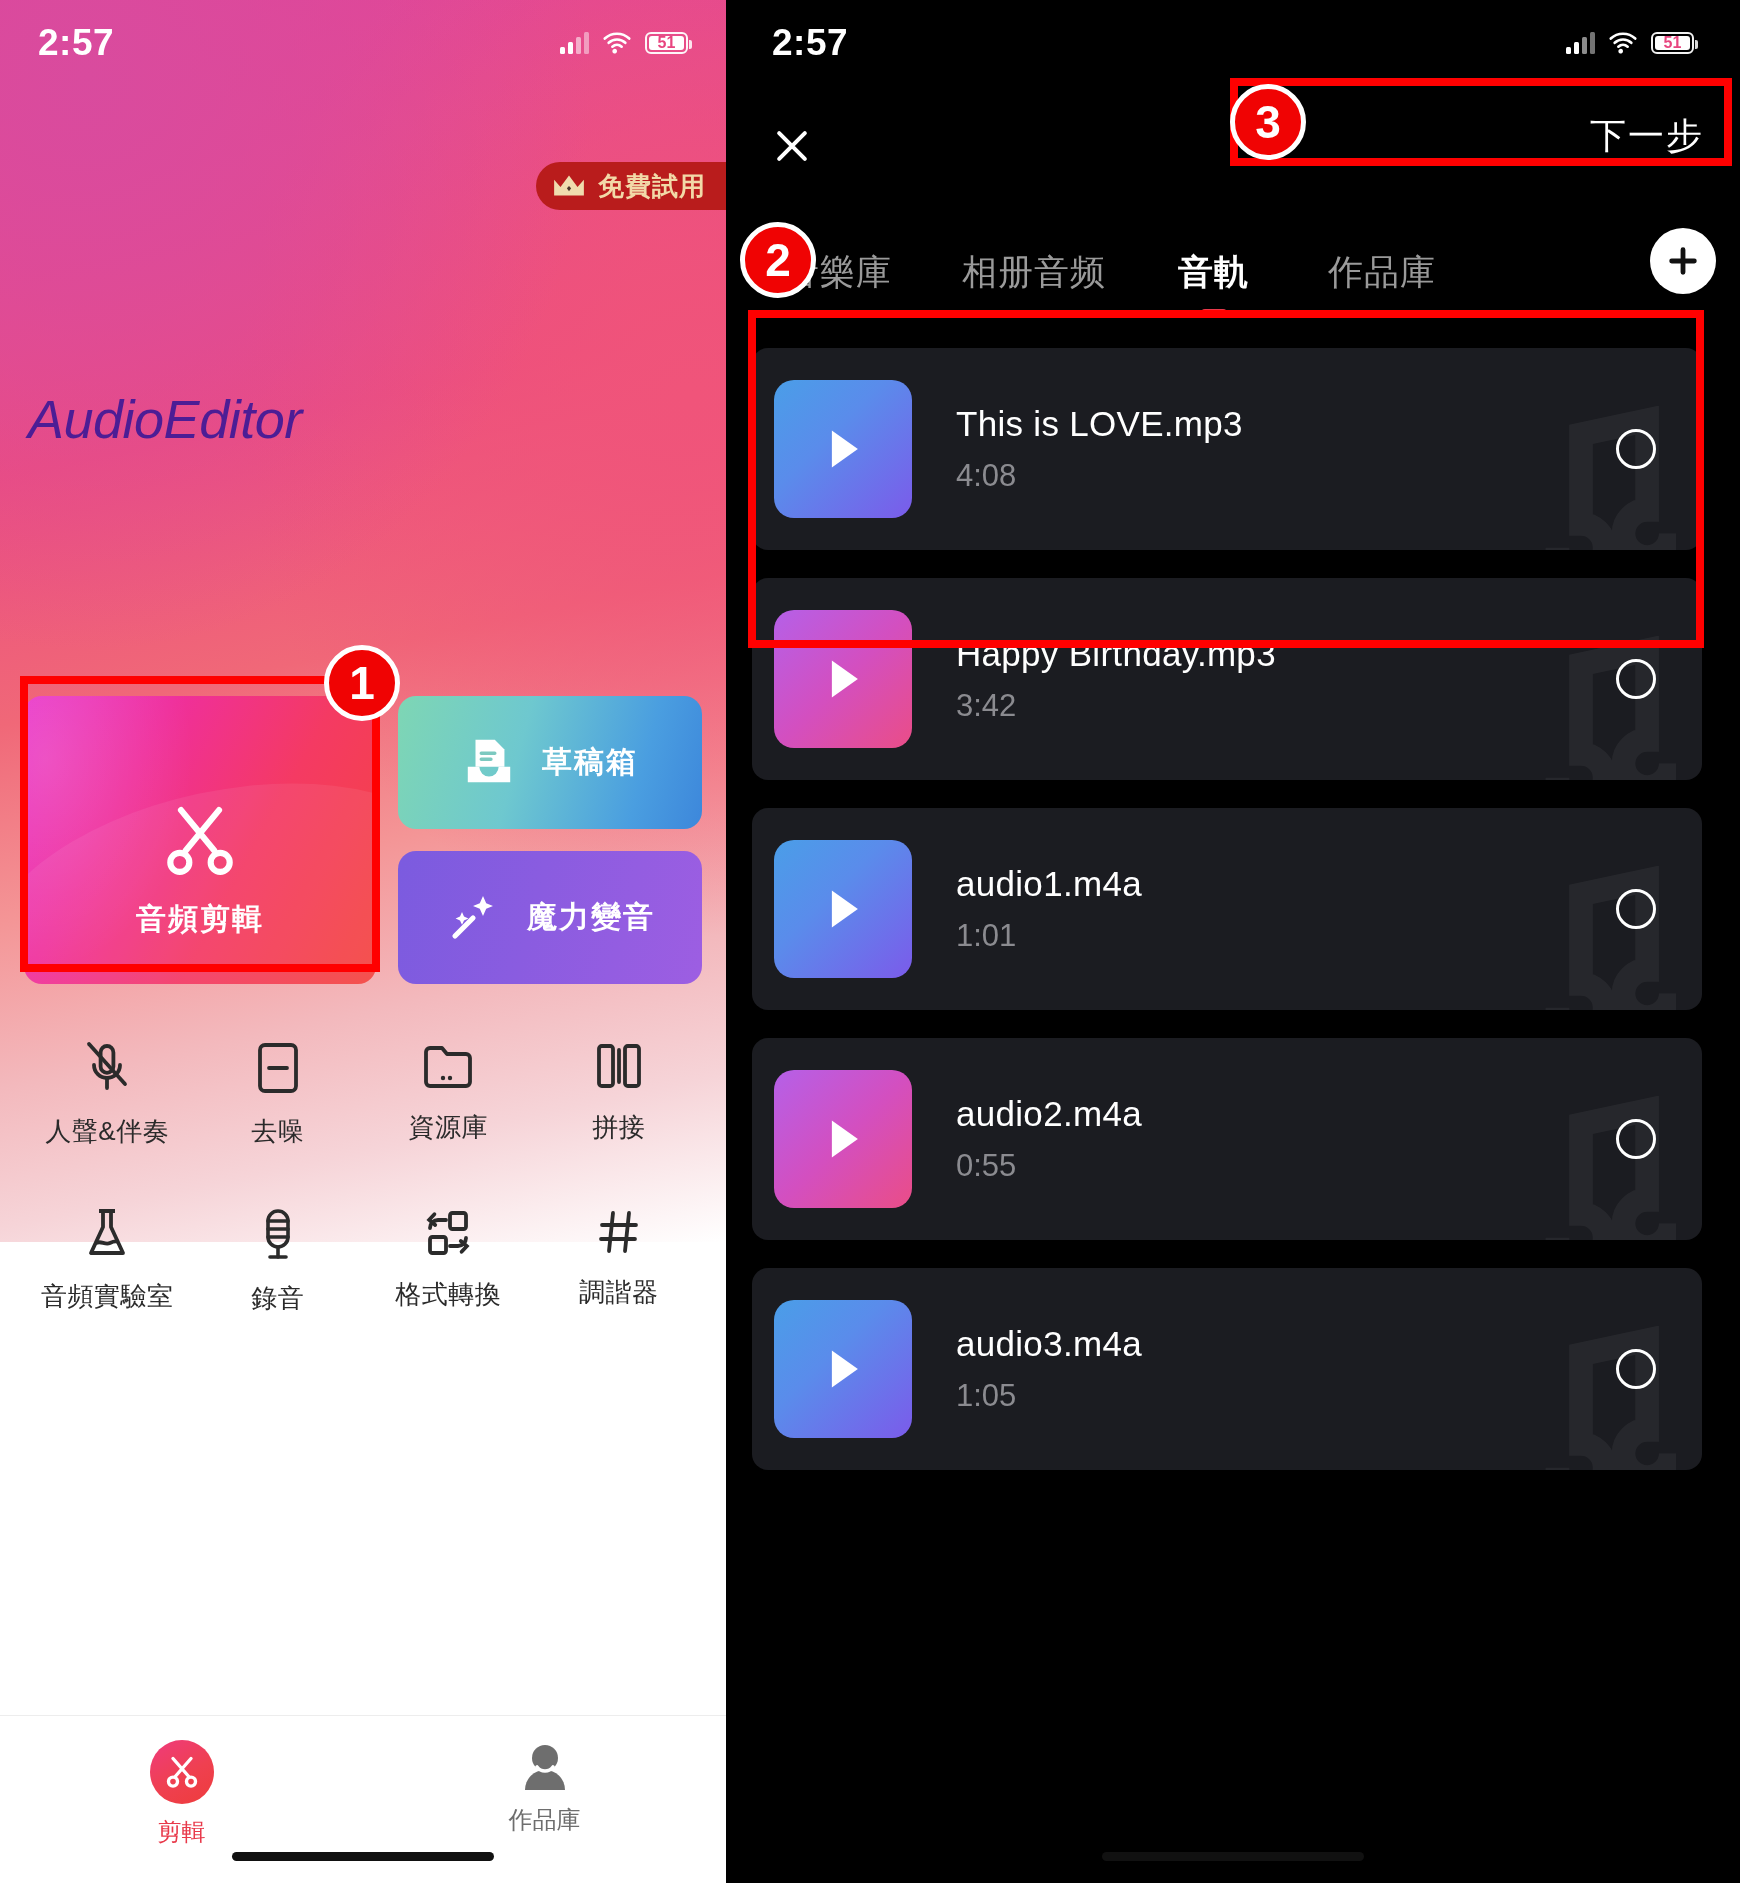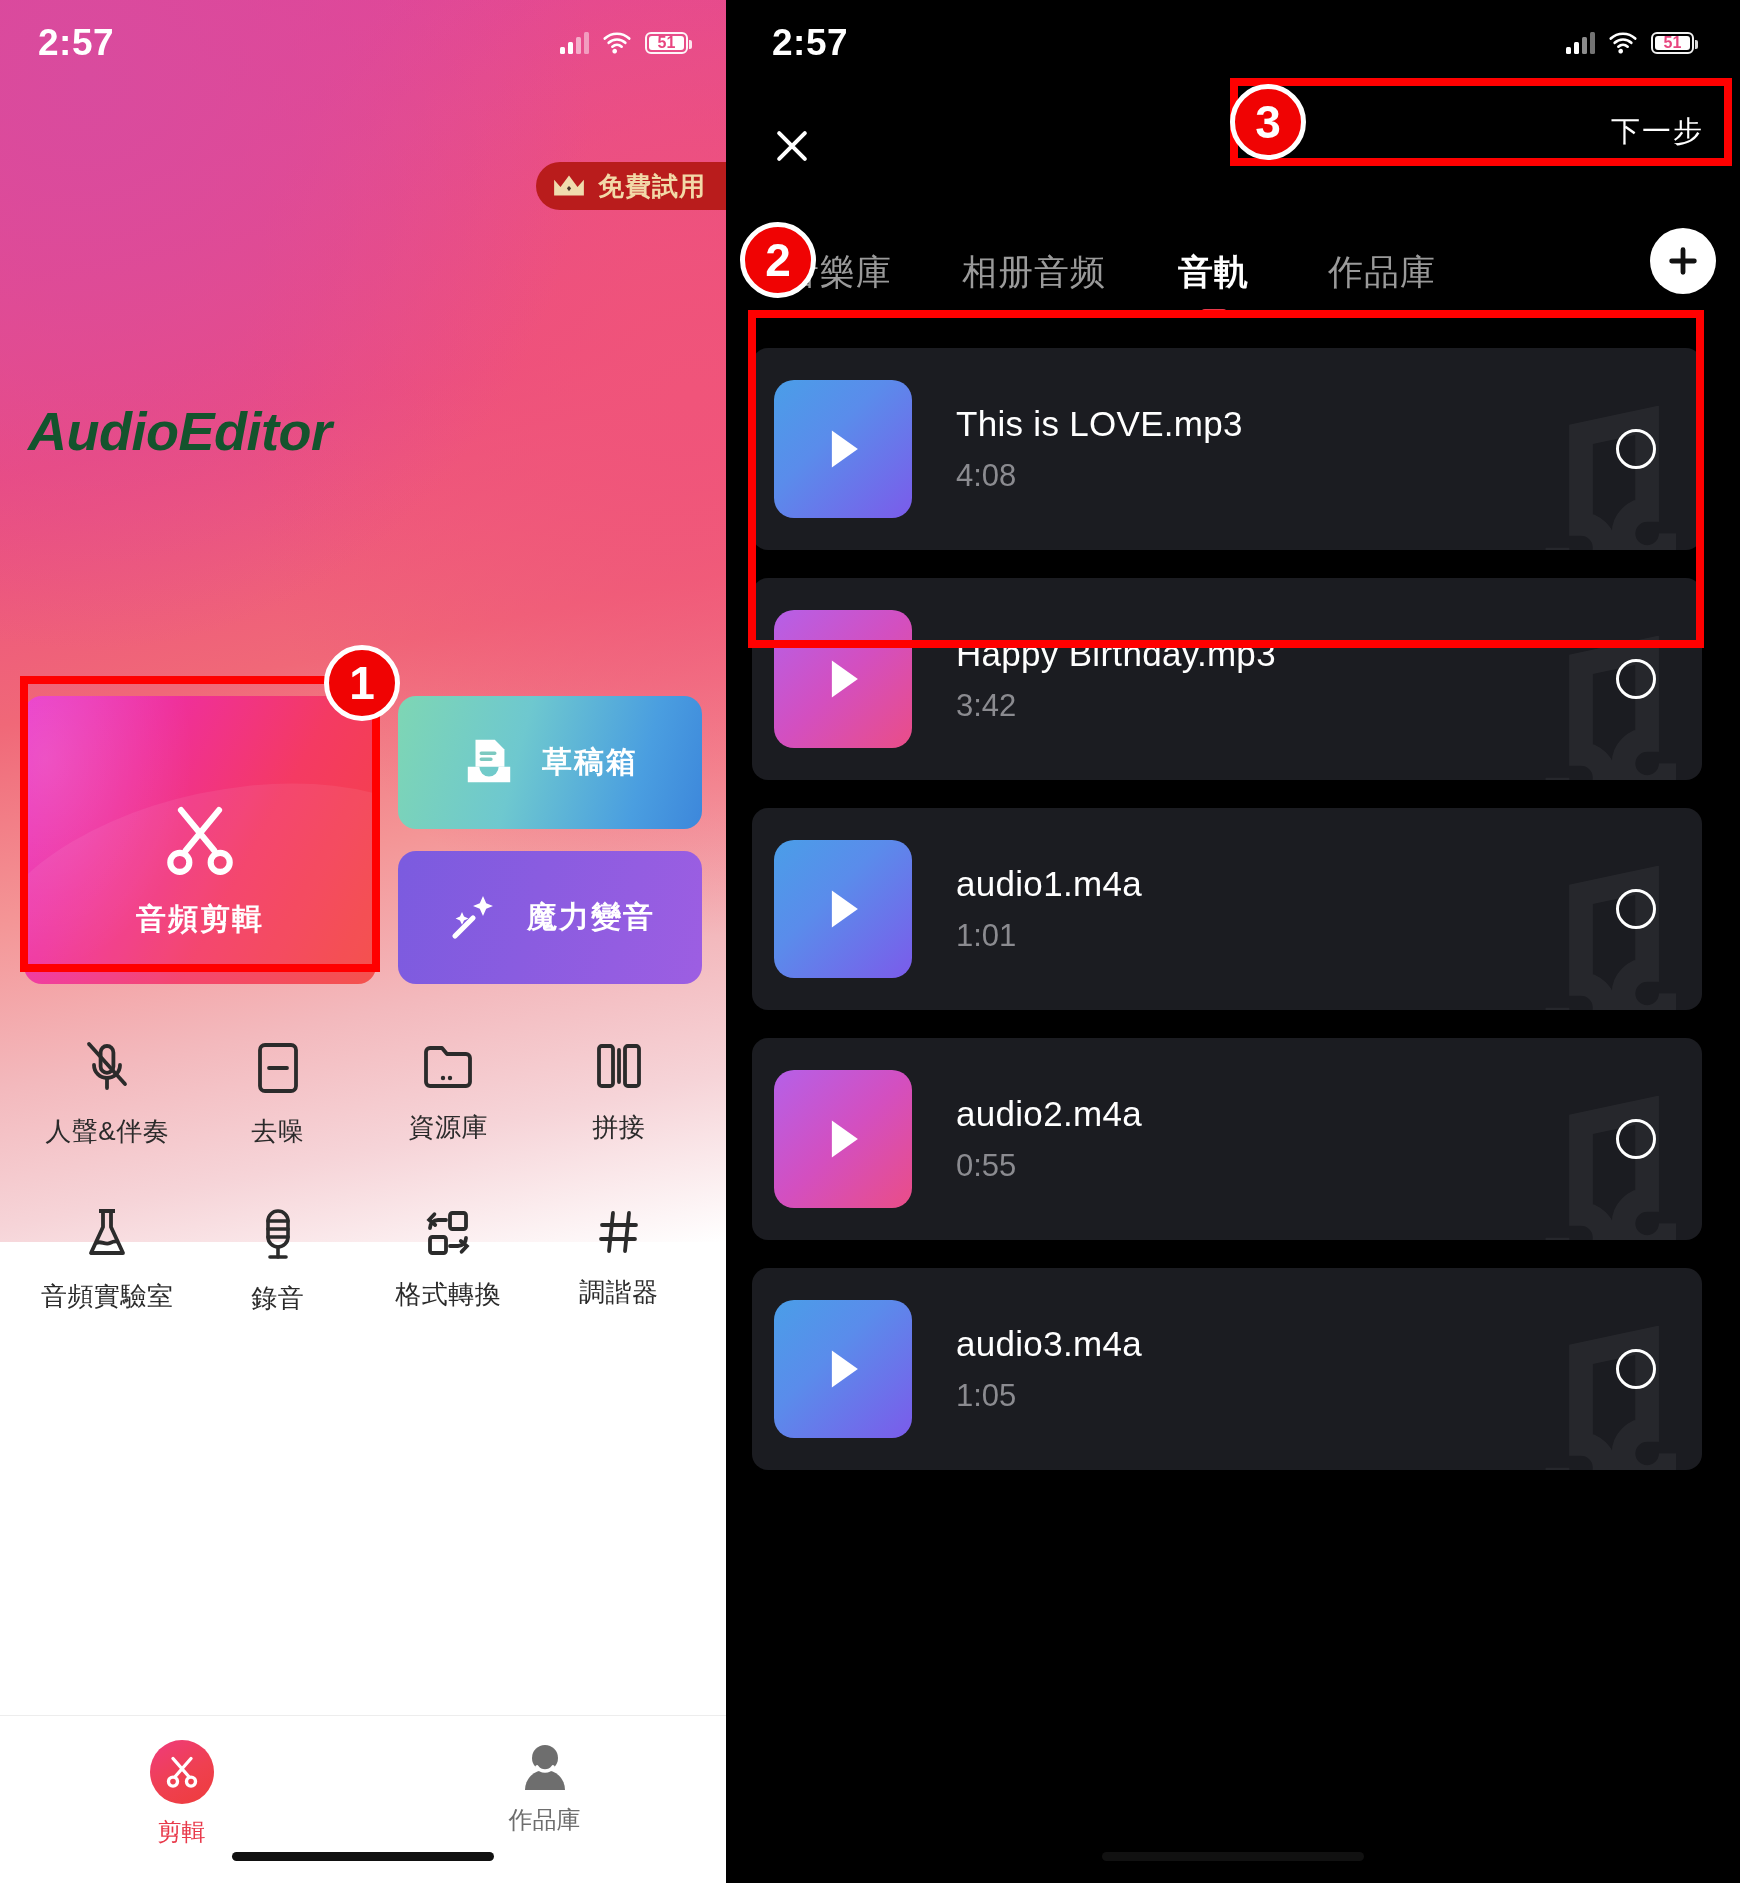--- a/index.html
+++ b/index.html
@@ -30,22 +30,22 @@
   .batt::after { content:""; position:absolute; right:-6px; top:6px; width:3px; height:9px;
                  background:rgba(255,255,255,.85); border-radius:0 2px 2px 0; }
   .batt-fill { position:absolute; left:2px; top:2px; bottom:2px; right:2px; background:#fff; border-radius:3px; }
   .batt span { position:relative; font-size:16px; font-weight:700; color:#e8457f; z-index:2; }
 
   .trial { position:absolute; right:-6px; top:162px; height:48px; padding:0 26px 0 16px;
            background:#b91c1c; border-radius:26px 0 0 26px; display:flex; align-items:center; gap:12px; }
   .trial-label { color:#f2d9a8; font-size:26px; font-weight:600; letter-spacing:1px; }
   .crown { width:34px; height:26px; }
 
-  .brand { position:absolute; left:28px; top:400px; font-size:54px; font-style:italic;
-           font-weight:700; color:#14532d; letter-spacing:-.5px; }
+  .brand { position:absolute; left:28px; top:388px; font-size:54px; font-style:italic;
+           font-weight:400; color:#4c1d95; letter-spacing:-.5px; }
 
   .cards { position:absolute; left:24px; top:696px; width:678px; display:flex; gap:22px; }
   .card-main { width:352px; height:288px; border-radius:18px; position:relative; overflow:hidden;
     background:linear-gradient(118deg,#e831c9 0%,#ef2f9c 30%,#f43a63 62%,#f4453f 100%);
     display:flex; flex-direction:column; align-items:center; justify-content:flex-end; padding-bottom:44px; }
   .card-main::before{content:"";position:absolute;inset:0;
     background:radial-gradient(70% 120% at 6% 22%,rgba(255,255,255,.16),rgba(255,255,255,0) 60%);}
   .card-main::after{content:"";position:absolute;left:-40px;top:95px;width:480px;height:240px;
     border-radius:50%;background:rgba(255,255,255,.07);transform:rotate(-12deg);}
   .card-main .lbl { position:relative; color:#fff; font-size:30px; font-weight:700; letter-spacing:2px; margin-top:22px;}
@@ -74,21 +74,21 @@
   .home-indicator { position:absolute; left:50%; transform:translateX(-50%); bottom:22px;
                     width:262px; height:9px; border-radius:5px; background:#111; }
 
   
   .phone-right { position:relative; width:1014px; height:1883px; background:#000; overflow:hidden; }
   .sb2 { position:absolute; left:0; top:0; width:1014px; height:86px; display:flex; align-items:center;
          justify-content:space-between; padding:0 46px; color:#fff; }
   .navrow { position:absolute; left:0; top:108px; width:1014px; height:86px; }
   .close-x { position:absolute; left:28px; top:0; width:76px; height:76px; display:flex;
              align-items:center; justify-content:center; }
-  .next-btn { position:absolute; right:36px; top:4px; color:#fff; font-size:29px; letter-spacing:2px; }
+  .next-btn { position:absolute; right:36px; top:4px; color:#fff; font-size:36px; letter-spacing:2px; }
 
   .tabs { position:absolute; left:0; top:232px; width:1014px; height:80px; display:flex;
           align-items:center; padding:0 36px; }
   .tb { position:relative; color:#9a9a9a; font-size:35px; letter-spacing:1px; }
   .tb.active { color:#fff; font-weight:700; }
   .tb .ul { position:absolute; left:50%; transform:translateX(-50%); bottom:-22px;
             width:26px; height:9px; border-radius:4px; background:#e8394a; }
   .plus-btn { position:absolute; right:24px; top:-4px; width:66px; height:66px; border-radius:50%;
               background:#fff; display:flex; align-items:center; justify-content:center; }
 

